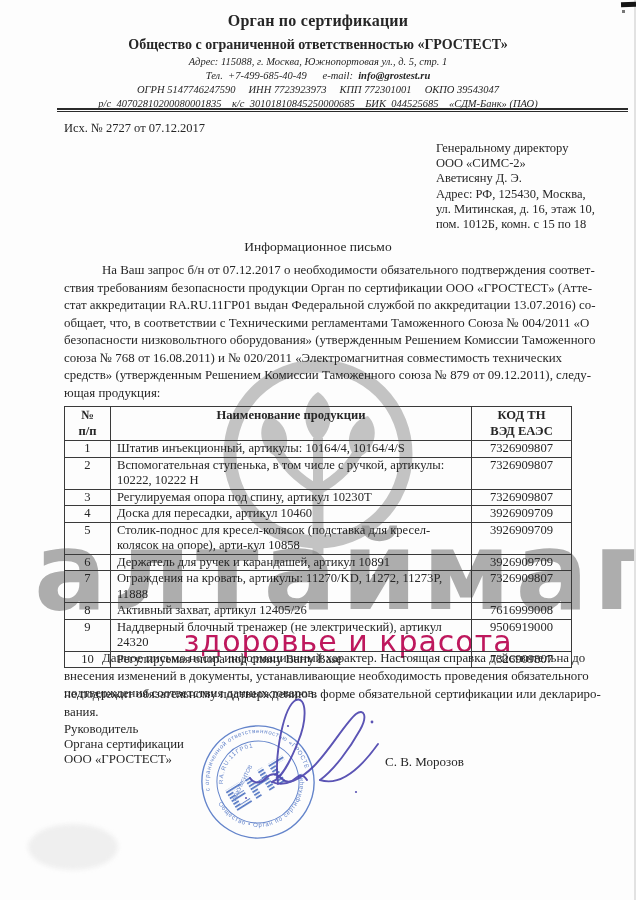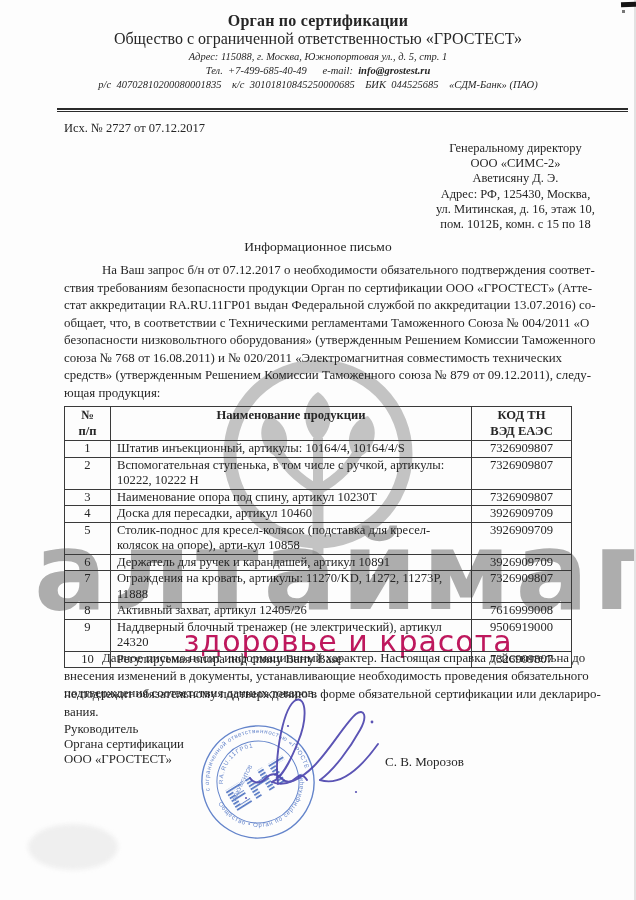--- a/index.html
+++ b/index.html
@@ -26,27 +26,27 @@
   .wm-blob { position:absolute; left:28px; top:792px; width:90px; height:46px;
     background:#efefef; border-radius:50%; filter:blur(2px); }
   
   .edge-right { position:absolute; right:0; top:0; width:2px; height:900px; background:#e2e2e2; z-index:3; }
   .corner-mark { position:absolute; right:0; top:2px; width:15px; height:5px; background:#151515; transform:rotate(-2deg); z-index:3; }
   .corner-dot { position:absolute; right:11px; top:10px; width:3px; height:3px; background:#777; z-index:3; }
   
   .content { position:absolute; inset:0; z-index:1; }
   .hdr { position:absolute; left:0; top:12px; width:636px; text-align:center; }
   .hdr-type  { font-size:16px; font-weight:700; letter-spacing:.2px; }
-  .hdr-name  { font-size:16px; font-weight:400; margin-top:0; }
+  .hdr-name  { font-size:14px; font-weight:700; margin-top:7px; }
   .hdr-small { font-size:10.5px; margin-top:3px; white-space:pre-wrap;font-style:italic; }
   .hdr-small b { font-weight:700; }
   .rule { position:absolute; left:57px; top:108px; width:571px; height:4px;
     border-top:2px solid #2b2b2b; border-bottom:1px solid #2b2b2b; }
   .ref { position:absolute; left:64px; top:121px; font-size:12.5px; }
-  .addressee { position:absolute; right:41px; top:141px; text-align:center;
+  .addressee { position:absolute; right:41px; top:141px; text-align:left;
     font-size:12.5px; line-height:15.2px; white-space:pre-line; }
   .title { position:absolute; left:0; top:239px; width:636px; text-align:center; font-size:13.5px; }
   .body-par { position:absolute; left:64px; width:566px; font-size:12.9px;
     line-height:17.5px; white-space:pre-line; text-align:justify; }
   .b1 { top:262px; }
   .b1 .ind, .ind { display:inline-block; width:38px; }
   .b2 { top:646px;margin-top:40px; }
   .b3 { top:650px; }
   
   table.products { position:absolute; left:64px; top:406px; width:508px;
@@ -89,20 +89,21 @@
   <div class="corner-mark"></div>
   <div class="corner-dot"></div>
 
   <div class="content">
 
     <div class="hdr">
       <div class="hdr-type">Орган по сертификации</div>
       <div class="hdr-name">Общество с ограниченной ответственностью «ГРОСТЕСТ»</div>
       <div class="hdr-small">Адрес: 115088, г. Москва, Южнопортовая ул., д. 5, стр. 1</div>
       <div class="hdr-small"><span>Тел.  +7-499-685-40-49      e-mail:  </span><b>info@grostest.ru</b></div>
+      <div class="hdr-small">ОГРН 5147746247590     ИНН 7723923973     КПП 772301001     ОКПО 39543047</div>
       <div class="hdr-small">р/с  40702810200080001835    к/с  30101810845250000685    БИК  044525685    «СДМ-Банк» (ПАО)</div>
     </div>
 
     <div class="rule"></div>
 
     <div class="ref">Исх. № 2727 от 07.12.2017</div>
 
     <div class="addressee">Генеральному директору
 ООО  «СИМС-2»
 Аветисяну  Д. Э.
@@ -137,21 +138,21 @@
             <td class="c-name">Штатив инъекционный, артикулы: 10164/4, 10164/4/S</td>
             <td class="c-code">7326909807</td>
           </tr>
           <tr>
             <td class="c-num">2</td>
             <td class="c-name">Вспомогательная ступенька, в том числе с ручкой, артикулы: 10222, 10222 Н</td>
             <td class="c-code">7326909807</td>
           </tr>
           <tr>
             <td class="c-num">3</td>
-            <td class="c-name">Наименование опора под спину, артикул 10230Т</td>
+            <td class="c-name">Регулируемая опора под спину, артикул 10230Т</td>
             <td class="c-code">7326909807</td>
           </tr>
           <tr>
             <td class="c-num">4</td>
             <td class="c-name">Доска для пересадки, артикул 10460</td>
             <td class="c-code">3926909709</td>
           </tr>
           <tr>
             <td class="c-num">5</td>
             <td class="c-name">Столик-поднос для кресел-колясок (подставка для кресел-колясок на опоре), арти-кул 10858</td>

